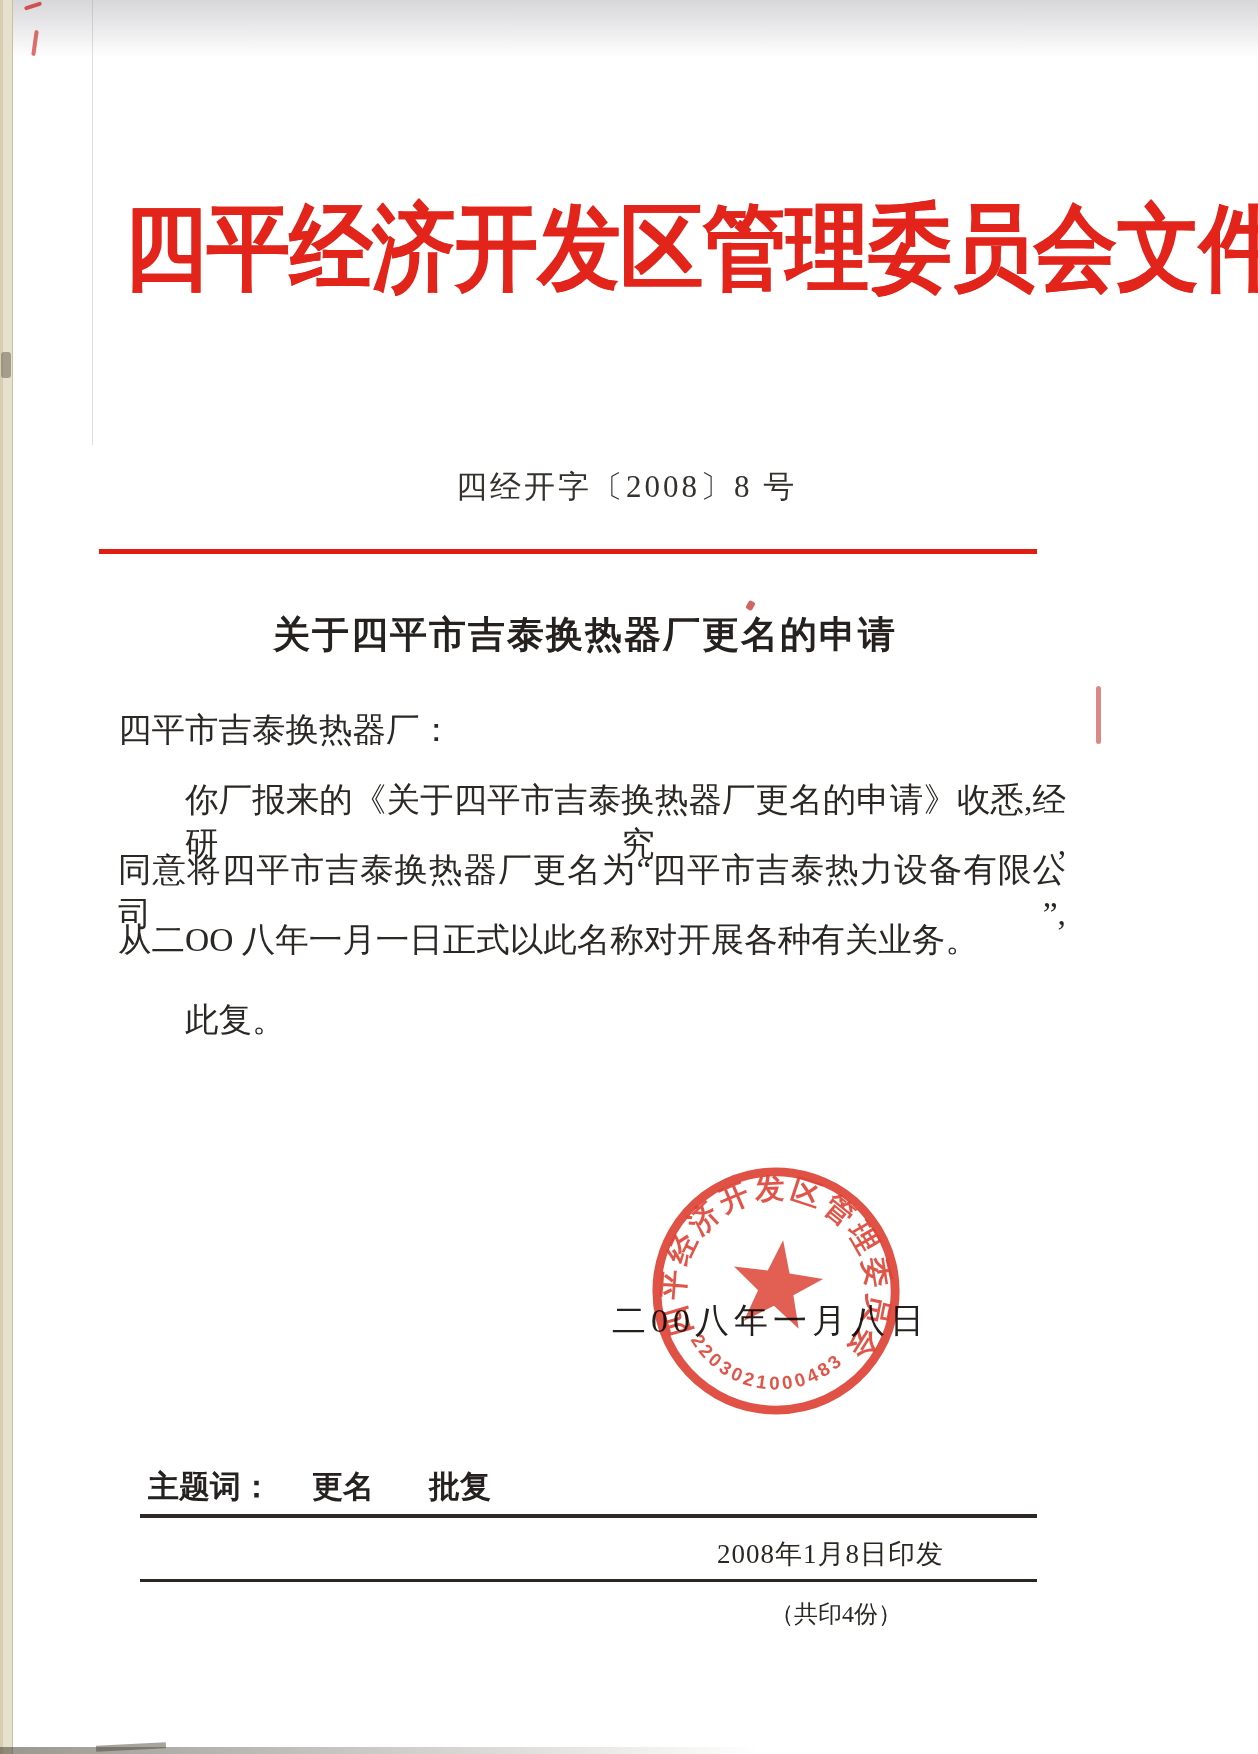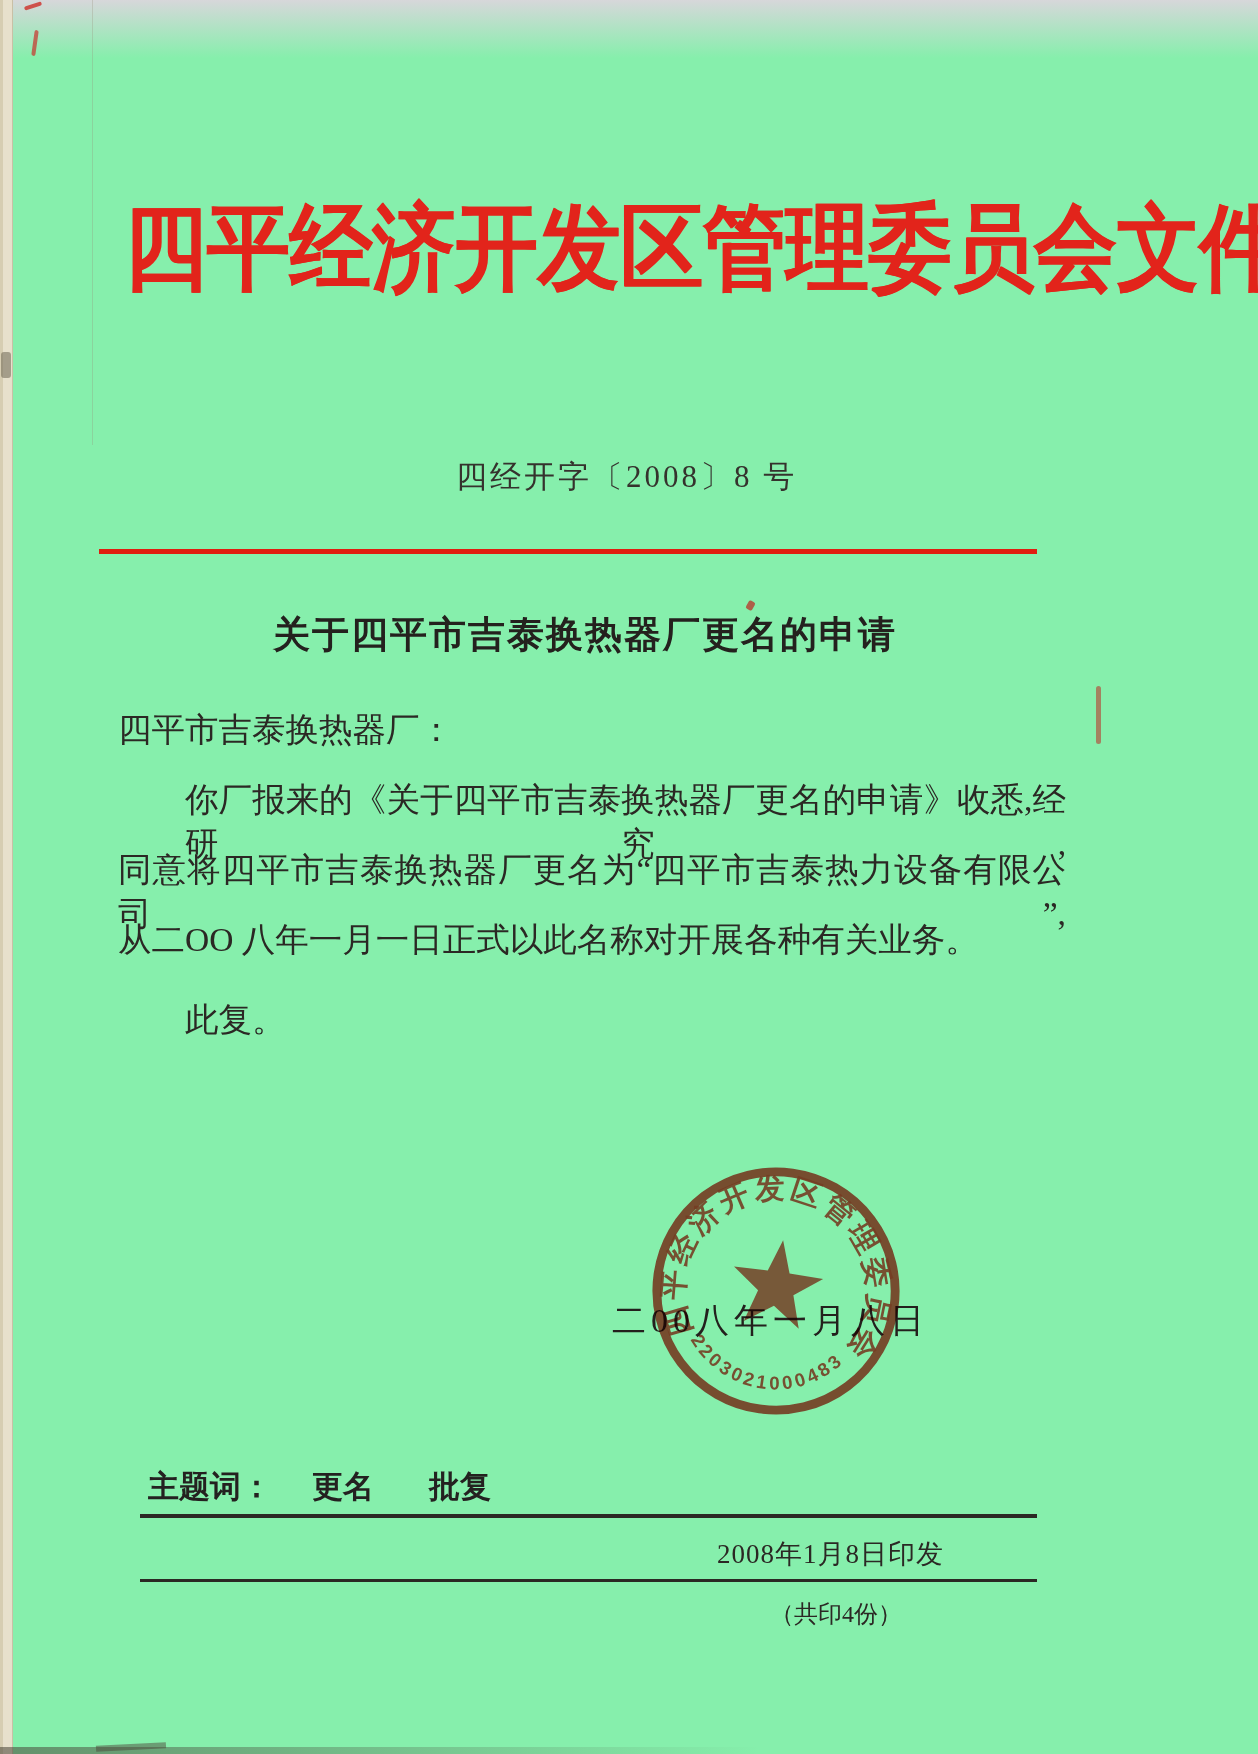--- a/index.html
+++ b/index.html
@@ -1,19 +1,19 @@
 <!DOCTYPE html>
 <html><head>
 <meta charset="utf-8">
 <style>
   html,body{margin:0;padding:0;background:#9a9791;}
   #scan{
     position:relative;
     width:1258px;height:1754px;
-    background:#86efac;
+    background:#ffffff;
     overflow:hidden;
     font-family:"Liberation Serif","DejaVu Serif",serif;
     color:#2b2723;
   }
   
   .top-shade{position:absolute;left:0;top:0;width:1258px;height:58px;
     background:linear-gradient(#d7d7da,rgba(246,244,239,0));}
   .left-strip{position:absolute;left:0;top:0;width:12px;height:1754px;
     background:#e7e0cc;border-right:1px solid #c9c0a6;}
   .left-strip-dark{position:absolute;left:0;top:0;width:3px;height:1754px;background:#d6cdb2;}
@@ -33,21 +33,21 @@
     text-align:center;
     font-size:94px;line-height:140px;
     font-weight:900;
     color:#e2241b;
     transform:scaleX(0.88);
     transform-origin:50% 50%;
     white-space:nowrap;
     text-shadow:1px 0 0 #e2241b;
   }
   .doc-number{
-    position:absolute;left:0;top:456px;width:1253px;text-align:center;
+    position:absolute;left:0;top:466px;width:1253px;text-align:center;
     font-size:31px;letter-spacing:3px;color:#35322d;
   }
   .red-rule{
     position:absolute;left:99px;top:549px;width:938px;height:5px;
     background:#e01d10;
   }
   .doc-title{
     position:absolute;left:0;top:610px;width:1170px;text-align:center;
     font-family:"Liberation Sans","DejaVu Sans",sans-serif;
     font-size:37px;font-weight:700;letter-spacing:2px;color:#24211e;

